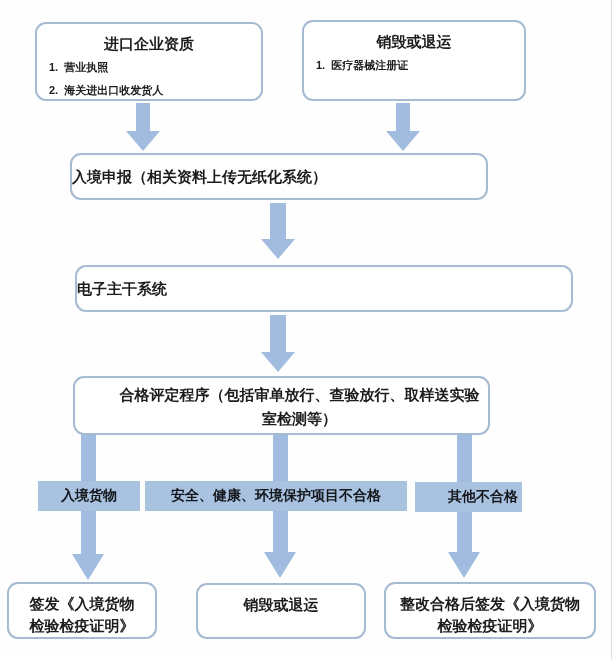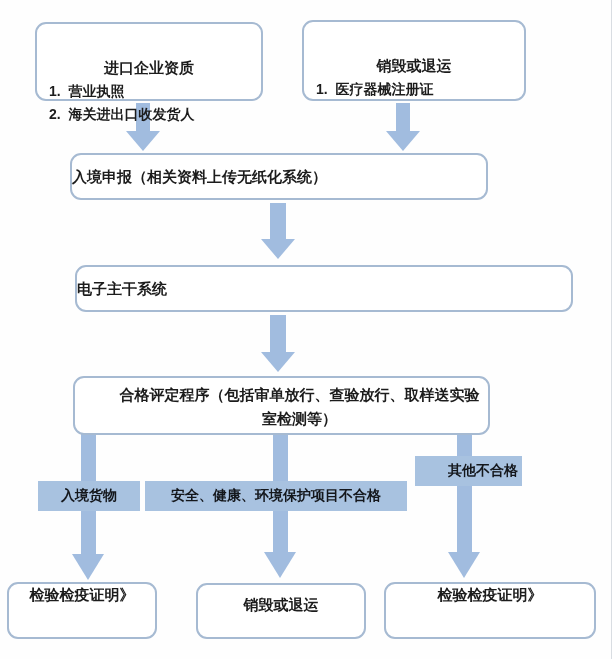--- a/index.html
+++ b/index.html
@@ -12,22 +12,22 @@
   html,body{margin:0;padding:0;}
   body{background:#fff;font-family:"Liberation Sans",sans-serif;}
   #canvas{
     position:relative;width:612px;height:659px;background:var(--bg);
     overflow:hidden;color:var(--text);font-weight:bold;
   }
   .box{
     position:absolute;background:#fff;border:2px solid var(--border);
     border-radius:11px;box-sizing:border-box;z-index:2;
   }
-  .box-title{font-size:15px;text-align:center;line-height:24px;padding-top:8px;margin-top:24px;}
-  .box-item{font-size:14px;line-height:23px;padding-left:12px;white-space:pre;}
+  .box-title{font-size:15px;text-align:center;line-height:24px;padding-top:8px;}
+  .box-item{font-size:11px;line-height:23px;padding-left:12px;white-space:pre;}
   .center-label{font-size:15px;line-height:21px;padding-top:11px;}
   .multi-label{font-size:15px;text-align:center;line-height:24px;padding-top:5px;}
   .outcome-label{font-size:15px;text-align:center;line-height:22px;padding-top:9px;}
   .shaft{position:absolute;background:var(--arrow);z-index:1;}
   .head{position:absolute;width:0;height:0;z-index:1;
     border-left:17px solid transparent;border-right:17px solid transparent;
     border-top:20px solid var(--arrow);}
   .head-big{position:absolute;width:0;height:0;z-index:1;
     border-left:16px solid transparent;border-right:16px solid transparent;
     border-top:26px solid var(--arrow);}
@@ -90,29 +90,31 @@
 
   <div class="shaft" style="left:457px;top:432px;width:15px;height:120px;"></div>
   <div class="head-big" style="left:448px;top:552px;"></div>
 
   <div class="band" style="left:38px;top:481px;width:102px;height:30px;">
     <span>入境货物</span>
   </div>
   <div class="band" style="left:145px;top:481px;width:262px;height:30px;">
     <span>安全、健康、环境保护项目不合格</span>
   </div>
-  <div class="band" style="left:415px;top:456px;width:107px;height:30px;padding-left:29px;">
+  <div class="band" style="left:415px;top:482px;width:107px;height:30px;padding-left:29px;">
     <span>其他不合格</span>
   </div>
 
   <div class="box" style="left:7px;top:582px;width:150px;height:57px;">
+    <div class="outcome-label">签发《入境货物</div>
     <div class="outcome-label" style="padding-top:0;">检验检疫证明》</div>
   </div>
 
   <div class="box" style="left:196px;top:583px;width:170px;height:56px;">
     <div class="outcome-label">销毁或退运</div>
   </div>
 
   <div class="box" style="left:384px;top:582px;width:212px;height:57px;">
+    <div class="outcome-label">整改合格后签发《入境货物</div>
     <div class="outcome-label" style="padding-top:0;">检验检疫证明》</div>
   </div>
 
 </div>
 
 </body></html>

